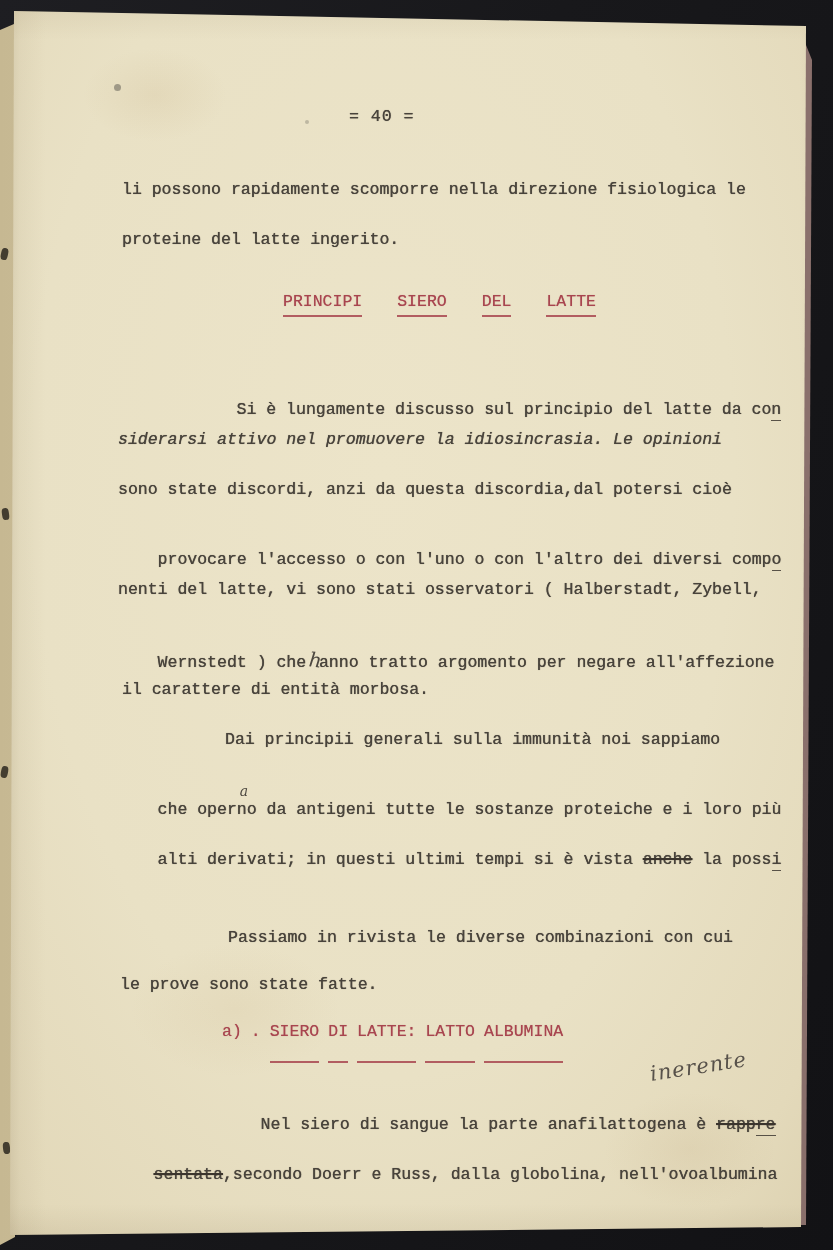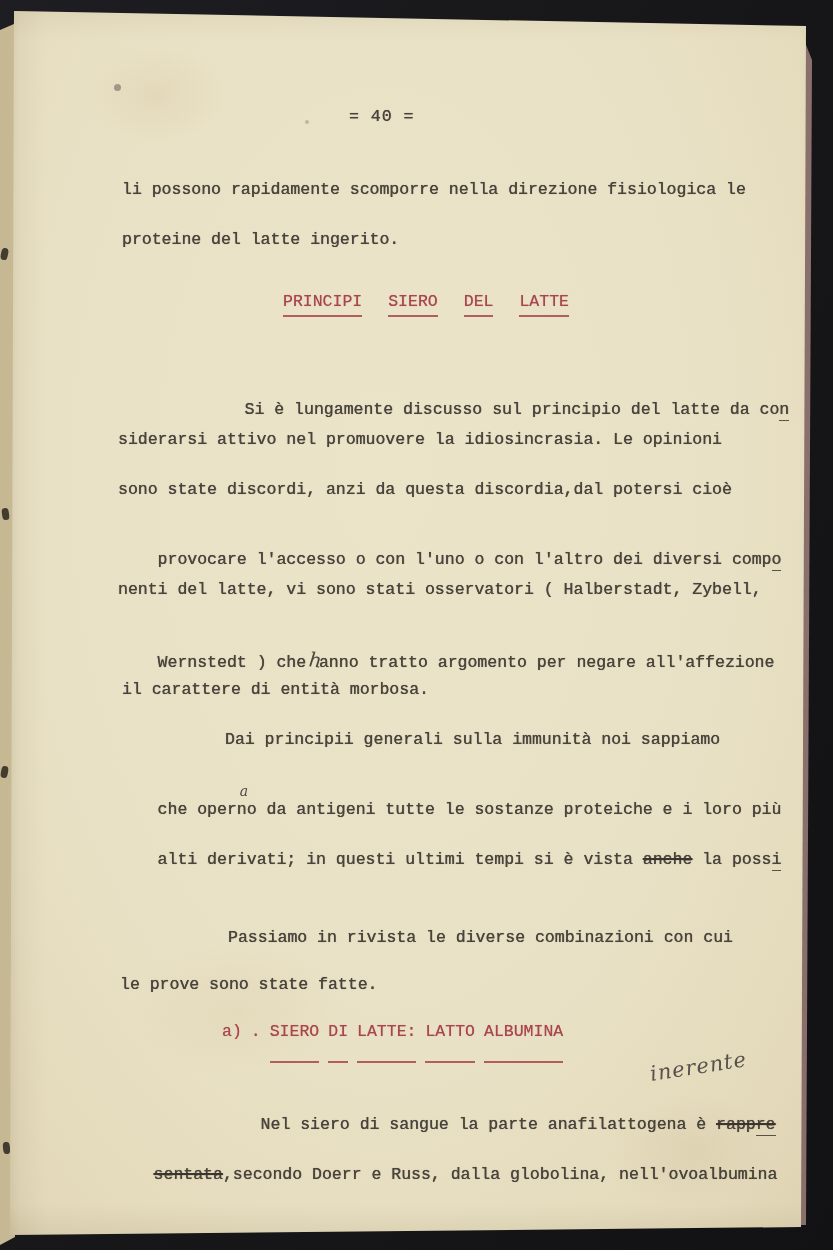--- a/index.html
+++ b/index.html
@@ -39,21 +39,21 @@
   
   .line {
     position:absolute; white-space:pre;
     font:16.5px/20px "Liberation Mono","DejaVu Sans Mono",monospace;
     color:#48433b;
     text-shadow: 0 0 0.7px rgba(72,67,59,0.9), 0.4px 0.4px 0 rgba(72,67,59,0.30);
   }
   .u-last { border-bottom:1.6px solid rgba(72,67,59,.9); padding-bottom:1px; }
   .strike { text-decoration:line-through; text-decoration-thickness:1.7px; text-decoration-color:rgba(58,52,44,.95); }
   .red { color:#a8454f; text-shadow: 0 0 0.7px rgba(168,69,79,.75); }
-  .h1-line { display:flex; gap:26px; }
+  .h1-line { display:flex; gap:35px; }
   .h1-word { border-bottom:2px solid rgba(168,69,79,.85); padding-bottom:3px; }
   .h2-line { display:flex; gap:9px; }
   .h2-word { border-bottom:2px solid rgba(168,69,79,.85); padding-bottom:19px; }
   
   .hw-h {
     display:inline-block; font:italic 20px/1 "DejaVu Serif",serif;
     color:#4d4840; transform:rotate(6deg); margin:0 -3px 0 -7px;
     text-shadow:none;
   }
   .sup-holder { position:relative; }
@@ -90,24 +90,24 @@
   <div class="line" style="left:122px; top:180px;">li possono rapidamente scomporre nella direzione fisiologica le</div>
   <div class="line" style="left:122px; top:230px;">proteine del latte ingerito.</div>
 
   <div class="line red h1-line" style="left:283px; top:292px;">
     <span class="h1-word">PRINCIPI</span>
     <span class="h1-word">SIERO</span>
     <span class="h1-word">DEL</span>
     <span class="h1-word">LATTE</span>
   </div>
 
-  <div class="line" style="left:205px; top:380px;">
+  <div class="line" style="left:197px; top:380px;">
     <span>Si è lungamente discusso sul principio del latte da co</span><span class="u-last">n</span>
   </div>
-  <div class="line" style="left:118px; top:430px;">siderarsi attivo nel promuovere la idiosincrasia. Le opinioni</div>
+  <div class="line" style="left:118px; top:430px;font-style:italic;">siderarsi attivo nel promuovere la idiosincrasia. Le opinioni</div>
   <div class="line" style="left:118px; top:480px;">sono state discordi, anzi da questa discordia,dal potersi cioè</div>
   <div class="line" style="left:118px; top:530px;">
     <span>provocare l'accesso o con l'uno o con l'altro dei diversi comp</span><span class="u-last">o</span>
   </div>
   <div class="line" style="left:118px; top:580px;">nenti del latte, vi sono stati osservatori ( Halberstadt, Zybell,</div>
   <div class="line" style="left:118px; top:630px;">
     <span>Wernstedt ) che </span><span class="hw-h">h</span><span>anno tratto argomento per negare all'affezione</span>
   </div>
   <div class="line" style="left:225px; top:730px;">Dai principii generali sulla immunità noi sappiamo</div>
 

